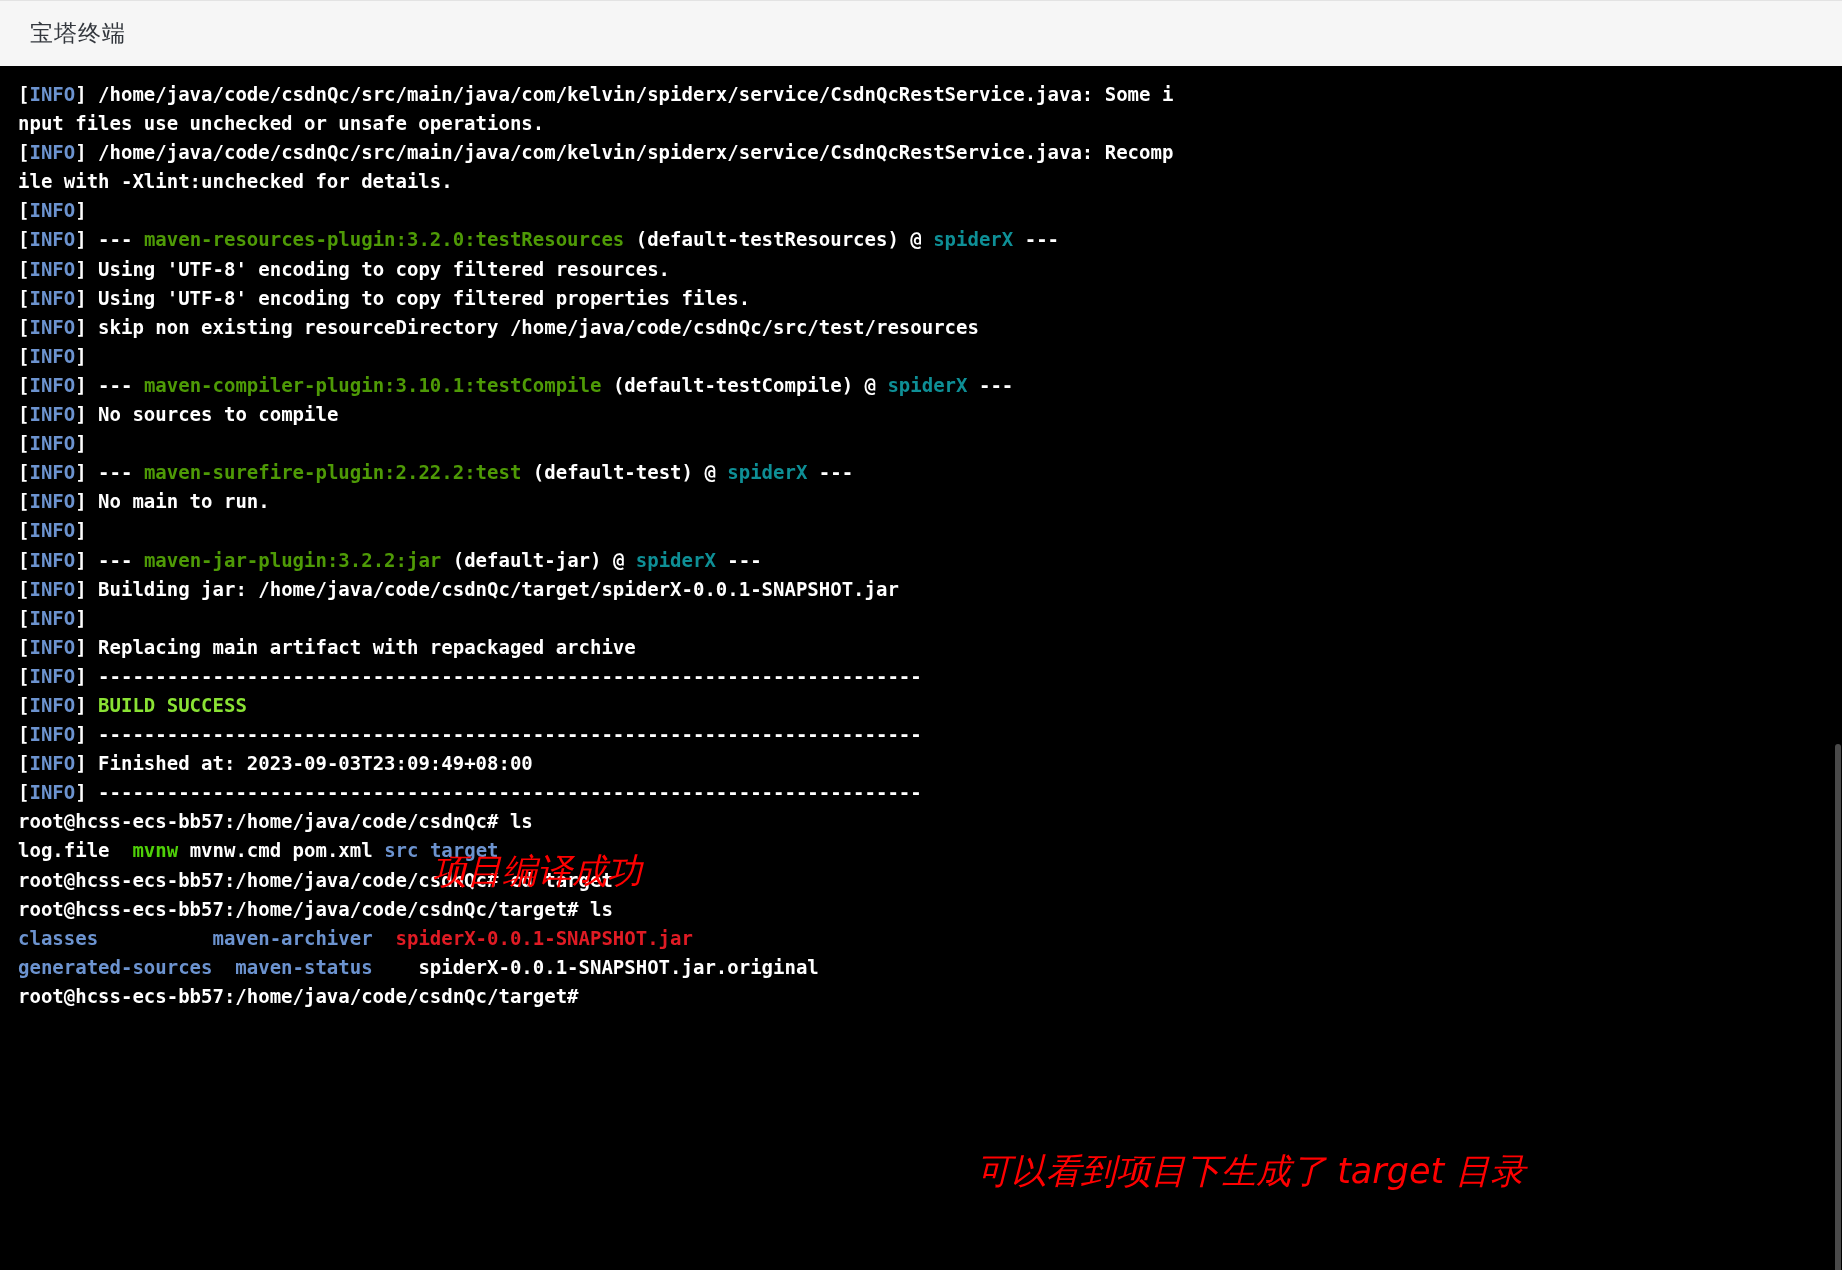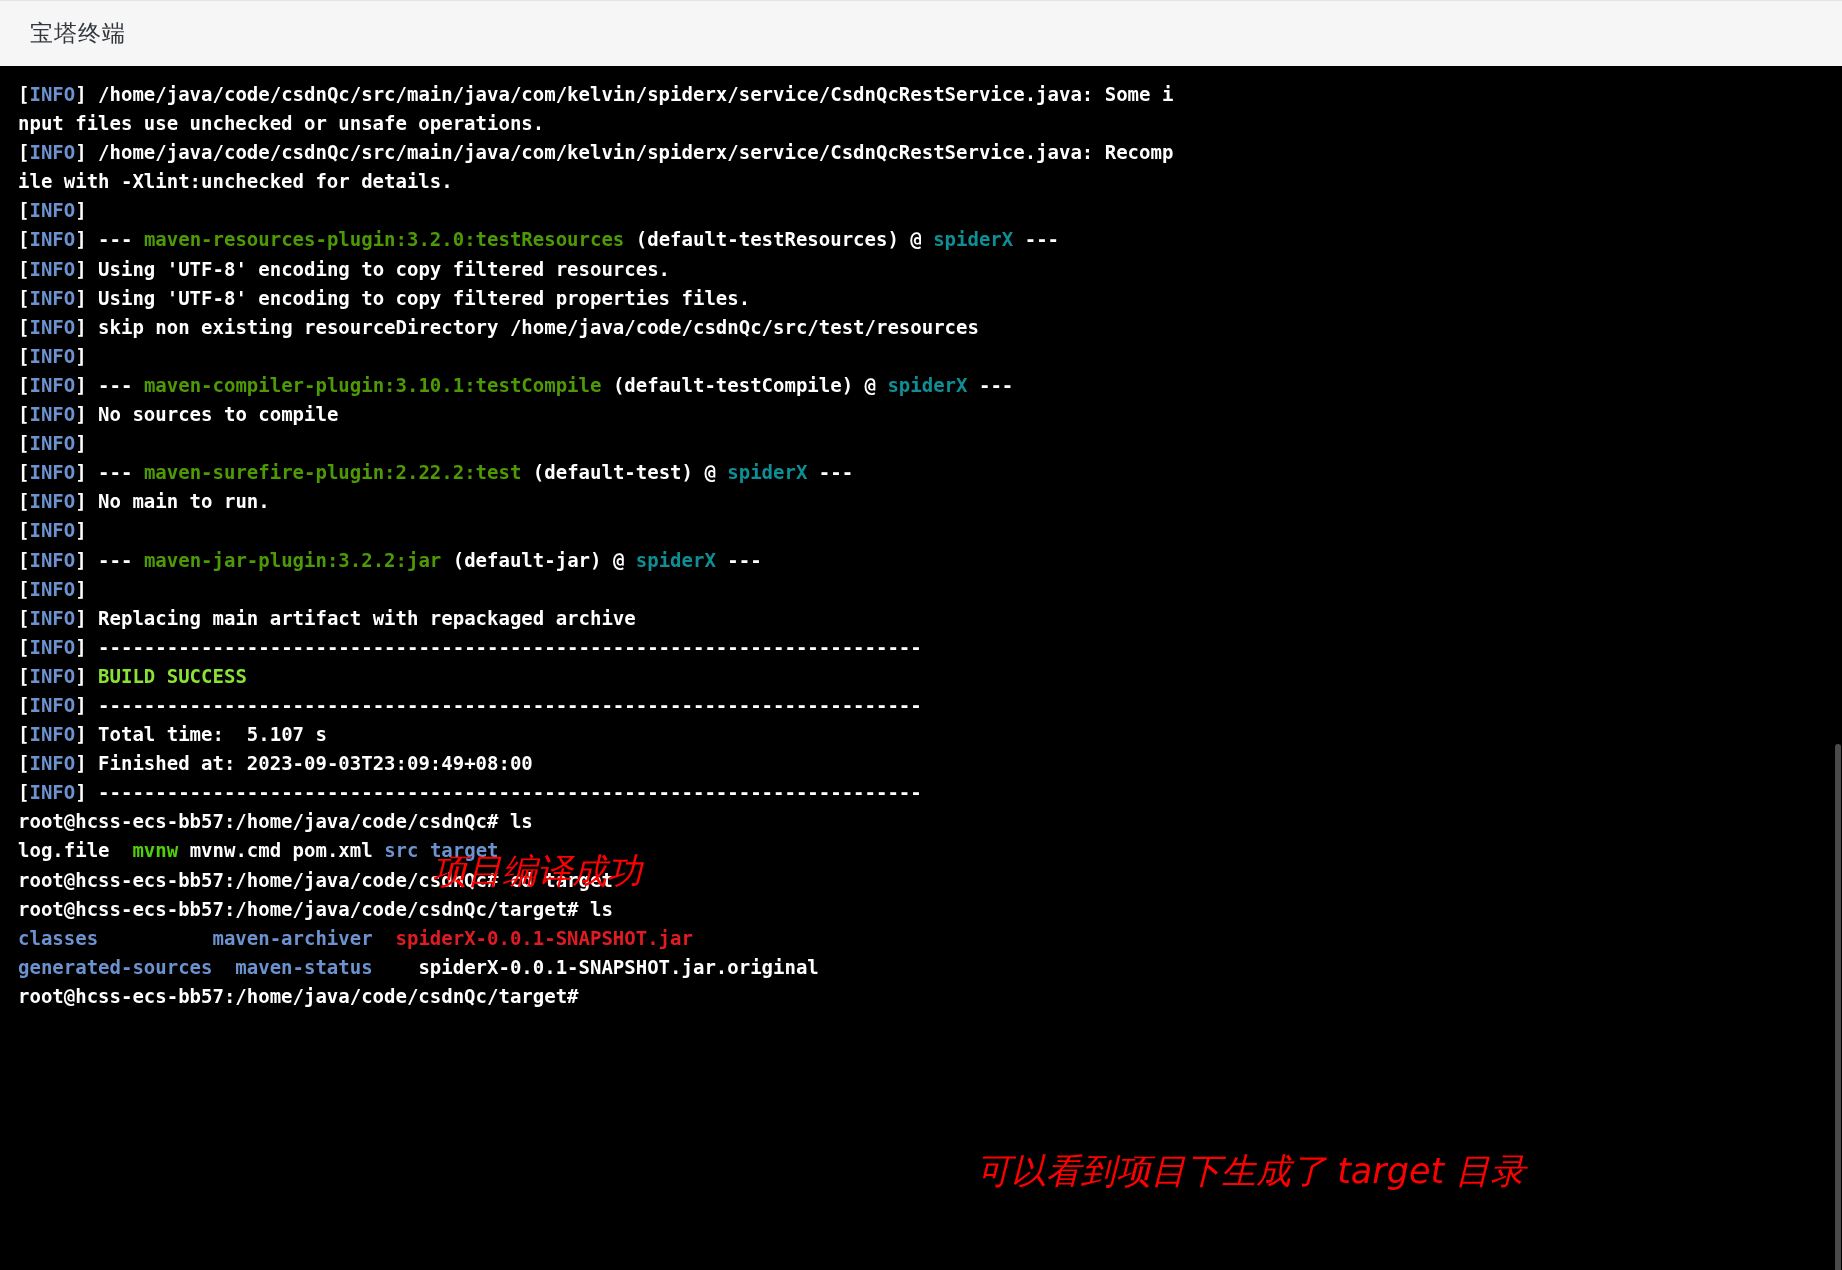--- a/index.html
+++ b/index.html
@@ -140,26 +140,26 @@
         <div class="line"><span>[</span><span class="info">INFO</span><span>]</span><span class="white"> Using 'UTF-8' encoding to copy filtered properties files.</span></div>
         <div class="line"><span>[</span><span class="info">INFO</span><span>]</span><span class="white"> skip non existing resourceDirectory /home/java/code/csdnQc/src/test/resources</span></div>
         <div class="line"><span>[</span><span class="info">INFO</span><span>]</span><span class="white"></span></div>
         <div class="line"><span>[</span><span class="info">INFO</span><span>]</span><span class="white"> --- </span><span class="plugin">maven-compiler-plugin:3.10.1:testCompile</span><span class="goal"> (default-testCompile) @ </span><span class="proj">spiderX</span><span class="white"> ---</span></div>
         <div class="line"><span>[</span><span class="info">INFO</span><span>]</span><span class="white"> No sources to compile</span></div>
         <div class="line"><span>[</span><span class="info">INFO</span><span>]</span><span class="white"></span></div>
         <div class="line"><span>[</span><span class="info">INFO</span><span>]</span><span class="white"> --- </span><span class="plugin">maven-surefire-plugin:2.22.2:test</span><span class="goal"> (default-test) @ </span><span class="proj">spiderX</span><span class="white"> ---</span></div>
         <div class="line"><span>[</span><span class="info">INFO</span><span>]</span><span class="white"> No main to run.</span></div>
         <div class="line"><span>[</span><span class="info">INFO</span><span>]</span><span class="white"></span></div>
         <div class="line"><span>[</span><span class="info">INFO</span><span>]</span><span class="white"> --- </span><span class="plugin">maven-jar-plugin:3.2.2:jar</span><span class="goal"> (default-jar) @ </span><span class="proj">spiderX</span><span class="white"> ---</span></div>
+        <div class="line"><span>[</span><span class="info">INFO</span><span>]</span><span class="white"> Building jar: /home/java/code/csdnQc/target/spiderX-0.0.1-SNAPSHOT.jar</span></div>
         <div class="line"><span>[</span><span class="info">INFO</span><span>]</span><span class="white"></span></div>
         <div class="line"><span>[</span><span class="info">INFO</span><span>]</span><span class="white"> Replacing main artifact with repackaged archive</span></div>
         <div class="line"><span>[</span><span class="info">INFO</span><span>]</span><span class="white"> ------------------------------------------------------------------------</span></div>
         <div class="line"><span>[</span><span class="info">INFO</span><span>]</span><span class="succ"> BUILD SUCCESS</span></div>
         <div class="line"><span>[</span><span class="info">INFO</span><span>]</span><span class="white"> ------------------------------------------------------------------------</span></div>
-        <div class="line"><span>[</span><span class="info">INFO</span><span>]</span><span class="white"> Total time:  5.107 s</span></div>
         <div class="line"><span>[</span><span class="info">INFO</span><span>]</span><span class="white"> Finished at: 2023-09-03T23:09:49+08:00</span></div>
         <div class="line"><span>[</span><span class="info">INFO</span><span>]</span><span class="white"> ------------------------------------------------------------------------</span></div>
         <div class="line"><span class="white">root@hcss-ecs-bb57:/home/java/code/csdnQc# </span><span class="white">ls</span></div>
         <div class="line"><span class="white">log.file</span><span class="white">  </span><span class="exe">mvnw</span><span class="white"> </span><span class="white">mvnw.cmd</span><span class="white"> </span><span class="white">pom.xml</span><span class="white"> </span><span class="dir">src</span><span class="white"> </span><span class="dir">target</span></div>
         <div class="line"><span class="white">root@hcss-ecs-bb57:/home/java/code/csdnQc# </span><span class="white">cd target</span></div>
         <div class="line"><span class="white">root@hcss-ecs-bb57:/home/java/code/csdnQc/target# </span><span class="white">ls</span></div>
         <div class="line"><span class="dir">classes</span><span class="white">          </span><span class="dir">maven-archiver</span><span class="white">  </span><span class="arch">spiderX-0.0.1-SNAPSHOT.jar</span></div>
         <div class="line"><span class="dir">generated-sources</span><span class="white">  </span><span class="dir">maven-status</span><span class="white">    </span><span class="white">spiderX-0.0.1-SNAPSHOT.jar.original</span></div>
         <div class="line"><span class="white">root@hcss-ecs-bb57:/home/java/code/csdnQc/target# </span></div>
       </div>

